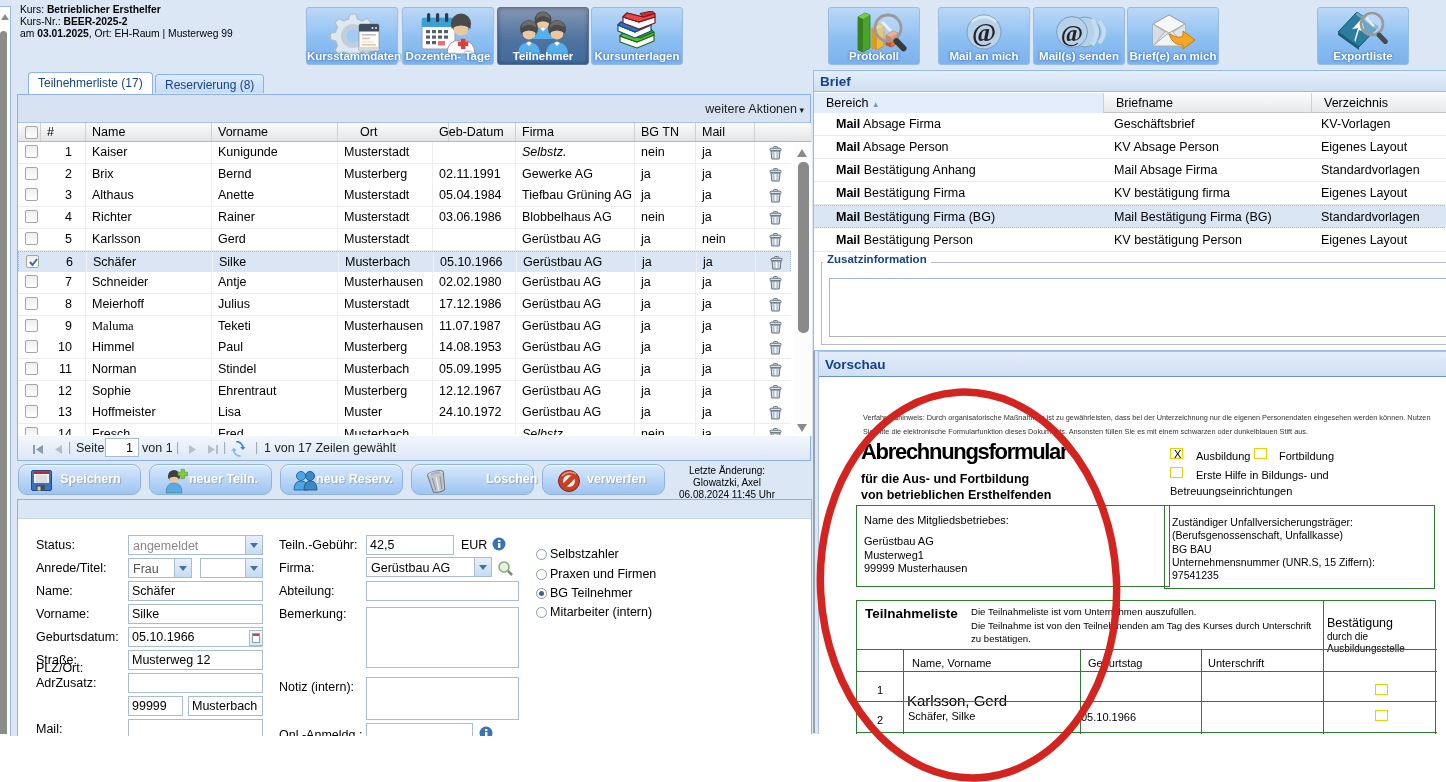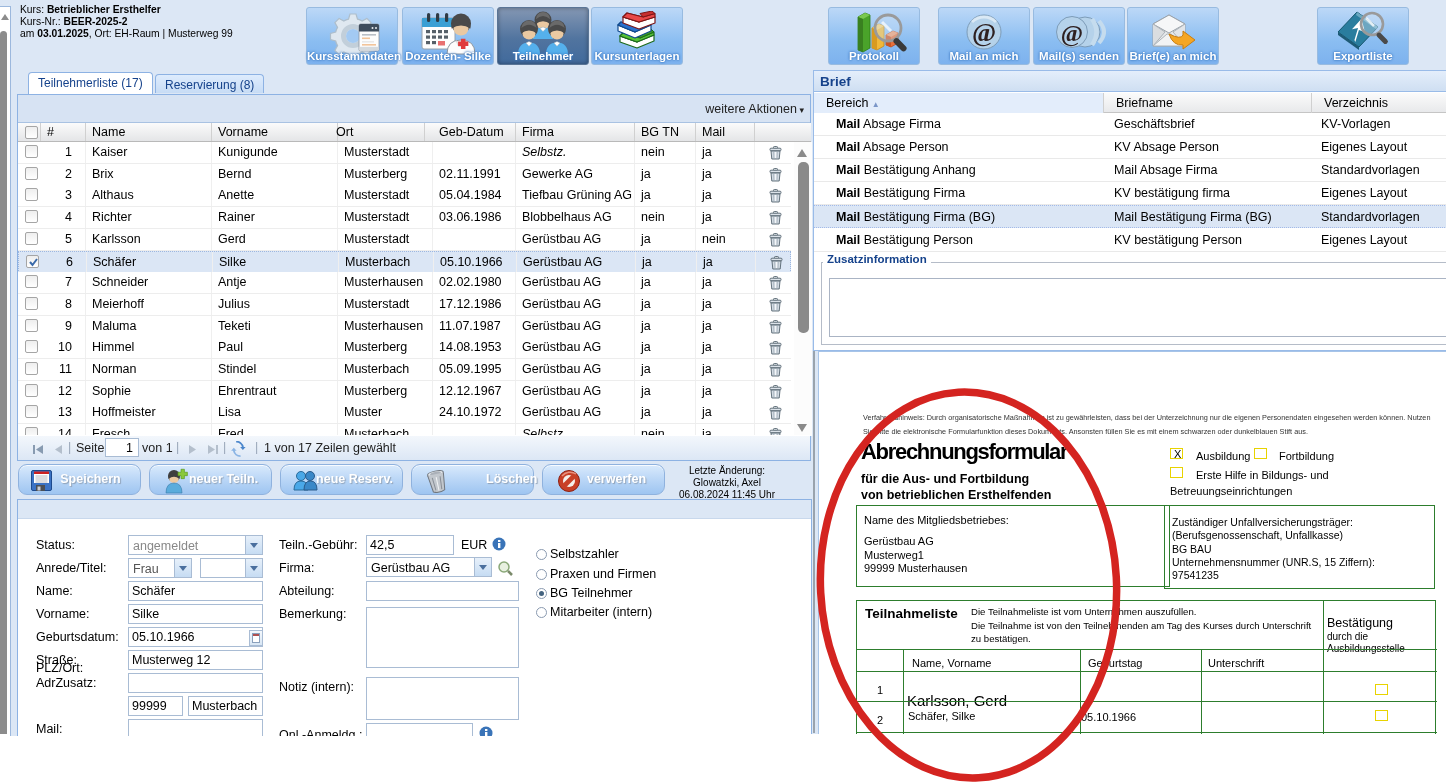--- a/index.html
+++ b/index.html
@@ -123,21 +123,21 @@
 <rect x="19" y="30" width="7" height="4.5" fill="#e87070"></rect>
 <g>
 <circle cx="42" cy="12.5" r="10" fill="#4a4a4a"></circle>
 <ellipse cx="42" cy="17.5" rx="7.5" ry="7" fill="#eac9a2"></ellipse>
 <path d="M32.5 12.5 q9.5 -8.5 19 0 l0 5 q-9.5 -6 -19 0 z" fill="#4a4a4a"></path>
 <path d="M28 43 q0 -14 14 -14 q14 0 14 14 z" fill="#fdfdfd" stroke="#8a949e"></path>
 <path d="M37 29.5 q5 5 10 0 l-2.5 6 l-5 0 z" fill="#ececec" stroke="#c8c8c8" stroke-width="0.5"></path>
 <path d="M45.5 33 h5 v3.2 h3.2 v5 h-3.2 v3.2 h-5 v-3.2 h-3.2 v-5 h3.2 z" fill="#e03c3c" transform="translate(1,-2) scale(0.9)"></path>
 </g>
 </svg>
-<div class="lbl">Dozenten- Silke</div>
+<div class="lbl">Dozenten- Tage</div>
     </div>
 <div class="tbtn sel" style="left:497px;">
 <svg width="54" height="46" viewBox="0 0 54 46" style="top:2px;">
 <g>
 <circle cx="27" cy="10" r="8.5" fill="#4a4a4a"></circle>
           <circle cx="27" cy="9" r="7" fill="#6a6a6a"></circle>
 <ellipse cx="27" cy="14" rx="6" ry="5.5" fill="#eac9a2"></ellipse>
 <path d="M19.5 9.5 q7.5 -7 15 0 l0 4.5 q-7.5 -5.5 -15 0 z" fill="#4a4a4a"></path>
 <path d="M17 29 q0 -11.5 10 -11.5 q10 0 10 11.5 z" fill="#55b0ec"></path>
 <path d="M24 18.5 l3 3 l3 -3 l-3 -1.5 z" fill="#fff" stroke="#aaa" stroke-width="0.4"></path>
@@ -258,21 +258,21 @@
 <div id="gtb">
         <span class="wa">weitere Aktionen<span style="font-size:9px;">&nbsp;▾</span></span>
       </div>
 <div id="ghead">
 <div class="hc" style="left:0;width:23px;">
           <span class="cb" style="left:7px;top:3px;"></span>
         </div>
 <div class="hc" style="left:23px;width:45px;">#</div>
 <div class="hc" style="left:68px;width:126px;">Name</div>
 <div class="hc" style="left:194px;width:126px;">Vorname</div>
-<div class="hc" style="left:312px;width:95px;">Ort</div>
+<div class="hc" style="left:336px;width:95px;">Ort</div>
 <div class="hc" style="left:415px;width:83px;">Geb-Datum</div>
 <div class="hc" style="left:498px;width:119px;">Firma</div>
 <div class="hc" style="left:617px;width:61px;">BG TN</div>
 <div class="hc" style="left:678px;width:59px;">Mail</div>
 <div class="hc" style="left:737px;width:37px;border-right:none;"></div>
 </div>
 <div id="grows">
 <div class="grow" style="top:0.0px;">
           <span class="cb" style="left:7px;top:3px;"></span>
           <div class="gc" style="left:23px;width:45px;text-align:right;padding-right:13px;padding-left:0;">1</div>
@@ -425,21 +425,21 @@
             <rect x="1" y="2.2" width="11" height="2.6" rx="1" fill="#dbe2e9" stroke="#55646f" stroke-width="0.9"></rect>
             <path d="M2 5 L2.8 13 L10.2 13 L11 5 Z" fill="#d4dce4" stroke="#55646f" stroke-width="0.9"></path>
             <line x1="4.6" y1="6" x2="4.9" y2="12" stroke="#aab6c0" stroke-width="0.9"></line>
             <line x1="6.5" y1="6" x2="6.5" y2="12" stroke="#f4f7f9" stroke-width="1.1"></line>
             <line x1="8.4" y1="6" x2="8.1" y2="12" stroke="#aab6c0" stroke-width="0.9"></line>
           </svg>
         </div>
 <div class="grow" style="top:173.6px;">
           <span class="cb" style="left:7px;top:3px;"></span>
           <div class="gc" style="left:23px;width:45px;text-align:right;padding-right:13px;padding-left:0;">9</div>
-          <div class="gc" style="left:68px;width:126px;">Maluma</div>
+          <div class="gc" style="left:68px;width:126px;font-family:Liberation Serif, serif;">Maluma</div>
           <div class="gc" style="left:194px;width:126px;">Teketi</div>
           <div class="gc" style="left:320px;width:95px;">Musterhausen</div>
           <div class="gc" style="left:415px;width:83px;">11.07.1987</div>
           <div class="gc" style="left:498px;width:119px;">Gerüstbau AG</div>
           <div class="gc" style="left:617px;width:61px;">ja</div>
           <div class="gc" style="left:678px;width:59px;">ja</div>
           <svg class="abs" style="left:751px;top:4px;" width="13" height="14" viewBox="0 0 13 14">
             <rect x="4.5" y="0.5" width="4" height="2" rx="0.8" fill="#eef2f5" stroke="#55646f" stroke-width="0.9"></rect>
             <rect x="1" y="2.2" width="11" height="2.6" rx="1" fill="#dbe2e9" stroke="#55646f" stroke-width="0.9"></rect>
             <path d="M2 5 L2.8 13 L10.2 13 L11 5 Z" fill="#d4dce4" stroke="#55646f" stroke-width="0.9"></path>
@@ -748,20 +748,23 @@
         <span class="abs" style="left:300px;">KV bestätigung Person</span>
         <span class="abs" style="left:507px;">Eigenes Layout</span>
       </div>
 
 <div class="abs" style="left:7px;top:191px;width:626px;height:83px;border:1px solid #b5bcc8;border-right:none;"></div>
 <span class="abs" style="left:9px;top:182px;background:#fff;padding:0 4px;font-size:11.5px;font-weight:bold;color:#15428b;">Zusatzinformation</span>
 <div class="abs" style="left:15px;top:207px;width:618px;height:59px;border:1px solid #aab4c4;border-right:none;background:#fff;"></div>
 </div>
 
 <div id="vorpanel">
+<div id="vorhdr">
+        <span class="pbarhdr" style="left:6px;top:5px;position:absolute;">Vorschau</span>
+      </div>
 <div class="abs" style="left:44px;top:59px;width:600px;font-size:7.3px;color:#333;line-height:13.7px;white-space:nowrap;">Verfahrenshinweis: Durch organisatorische Maßnahmen ist zu gewährleisten, dass bei der Unterzeichnung nur die eigenen Personendaten eingesehen werden können. Nutzen<br>Sie bitte die elektronische Formularfunktion dieses Dokuments. Ansonsten füllen Sie es mit einem schwarzen oder dunkelblauen Stift aus.</div>
 <div class="pv" style="left:42px;top:87px;font-size:22px;font-weight:bold;letter-spacing:-1.3px;">Abrechnungsformular</div>
 <div class="pv" style="left:42px;top:120px;font-size:12.5px;font-weight:bold;line-height:15.5px;">für die Aus- und Fortbildung<br>von betrieblichen Ersthelfenden</div>
 <div class="ybox" style="left:351px;top:96px;">
         <span style="position:absolute;left:3px;top:-1px;font-size:11px;color:#000;">X</span>
       </div>
 <div class="pv" style="left:377px;top:98px;font-size:11px;">Ausbildung</div>
 <div class="ybox" style="left:435px;top:96px;"></div>
 <div class="pv" style="left:460px;top:98px;font-size:11px;">Fortbildung</div>
 <div class="ybox" style="left:351px;top:115px;"></div>

